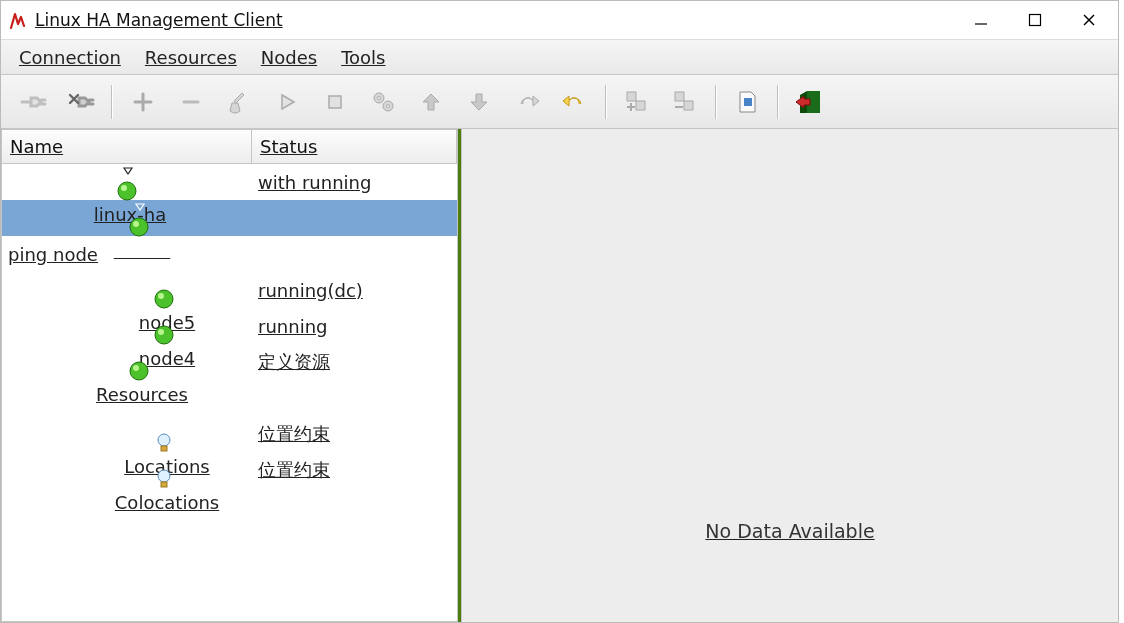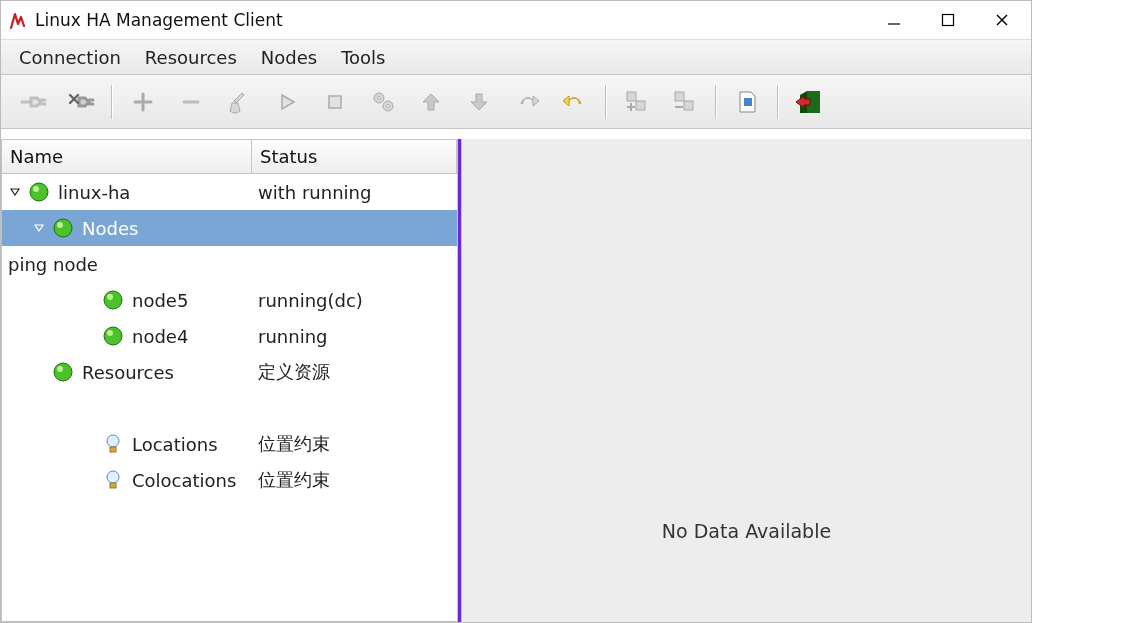--- a/index.html
+++ b/index.html
@@ -1,50 +1,50 @@
 <!DOCTYPE html>
 <html><head>
 <meta charset="utf-8">
 <style>
   * { box-sizing: border-box; }
   html, body { margin: 0; padding: 0; width: 1124px; height: 623px; font-family: "DejaVu Sans", "Liberation Sans", Arial, sans-serif; font-size: 17px; color: #222; background: #fff; overflow: hidden; }
-  .window { width: 1032px; height: 623px; display: flex; flex-direction: column; border: 1px solid #bbb; }
+  .window { width: 1119px; height: 623px; display: flex; flex-direction: column; border: 1px solid #bbb; text-decoration: underline; }
 
   
   .titlebar { height: 38px; background: #fff; display: flex; align-items: center; padding: 0 8px; }
   .titlebar .app-icon { width: 20px; height: 20px; margin-right: 6px; }
   .titlebar .title { flex: 1; font-size: 17px; color: #111; }
   .titlebar .win-btns { display: flex; gap: 28px; align-items: center; margin-right: 8px; }
   .titlebar .win-btn { width: 26px; height: 26px; display: flex; align-items: center; justify-content: center; color: #000; }
 
   
   .menubar { height: 36px; background: linear-gradient(to bottom, #f5f5f5, #e9e9e9); border-top: 1px solid #ddd; border-bottom: 1px solid #c5c5c5; display: flex; align-items: center; padding: 16px 6px; }
   .menubar .menu-item { padding: 6px 12px; font-size: 18px; color: #222; cursor: default; }
 
   
   .toolbar { height: 54px; background: linear-gradient(to bottom, #f5f5f5, #e8e8e8); border-bottom: 1px solid #c5c5c5; display: flex; align-items: center; padding: 0 8px; }
   .toolbar .tbtn { width: 40px; height: 40px; display: flex; align-items: center; justify-content: center; margin: 0 4px; }
   .toolbar .tsep { width: 2px; height: 34px; margin: 0 6px; background: linear-gradient(to right, #bfbfbf 0 1px, #fff 1px 2px); }
 
   
-  .content { flex: 1; display: flex; background: #6d28d9; margin-top: 10px; }
+  .content { flex: 1; display: flex; background: #4d7c0f; }
   .left-panel { width: 457px; background: #fff; border: 1px solid #c5c5c5; margin: 0 3px 0 0; display: flex; flex-direction: column; }
   .right-panel { flex: 1; background: #ededed; border-left: 1px solid #c5c5c5; display: flex; align-items: flex-end; justify-content: center; padding-bottom: 80px; }
   .right-panel .placeholder { color: #333; font-size: 19px; }
 
   
   .tree-header { height: 34px; display: flex; border-bottom: 1px solid #c5c5c5; background: linear-gradient(to bottom, #fdfdfd, #ededed); font-size: 18px; color: #111; }
   .tree-header .col { padding: 6px 8px; border-right: 1px solid #c5c5c5; }
   .tree-header .col-name { width: 250px; } 
   .tree-header .col-status { flex: 1; }
 
   
   .tree { flex: 1; overflow: hidden; font-size: 18px; }
   .row { height: 36px; display: flex; align-items: center; }
-  .row .name-cell { width: 250px; display: flex; align-items: center; height: 100%; }
+  .row .name-cell { width: 250px; display: flex; align-items: center; height: 100%; flex-direction: column; }
   .row .status-cell { flex: 1; display: flex; align-items: center; padding-left: 6px; height: 100%; }
   .row.selected { background: #7aa6d6; color: #fff; }
   .row.selected .status-cell { color: #fff; }
 
   .expander { width: 14px; height: 14px; margin-right: 4px; display: flex; align-items: center; justify-content: center; flex: none; }
   .icon-slot { width: 26px; height: 26px; display: flex; align-items: center; justify-content: center; margin-right: 6px; flex: none; }
 
   .indent-0 { padding-left: 6px; }
   .indent-1 { padding-left: 30px; }
   .indent-2 { padding-left: 80px; }

